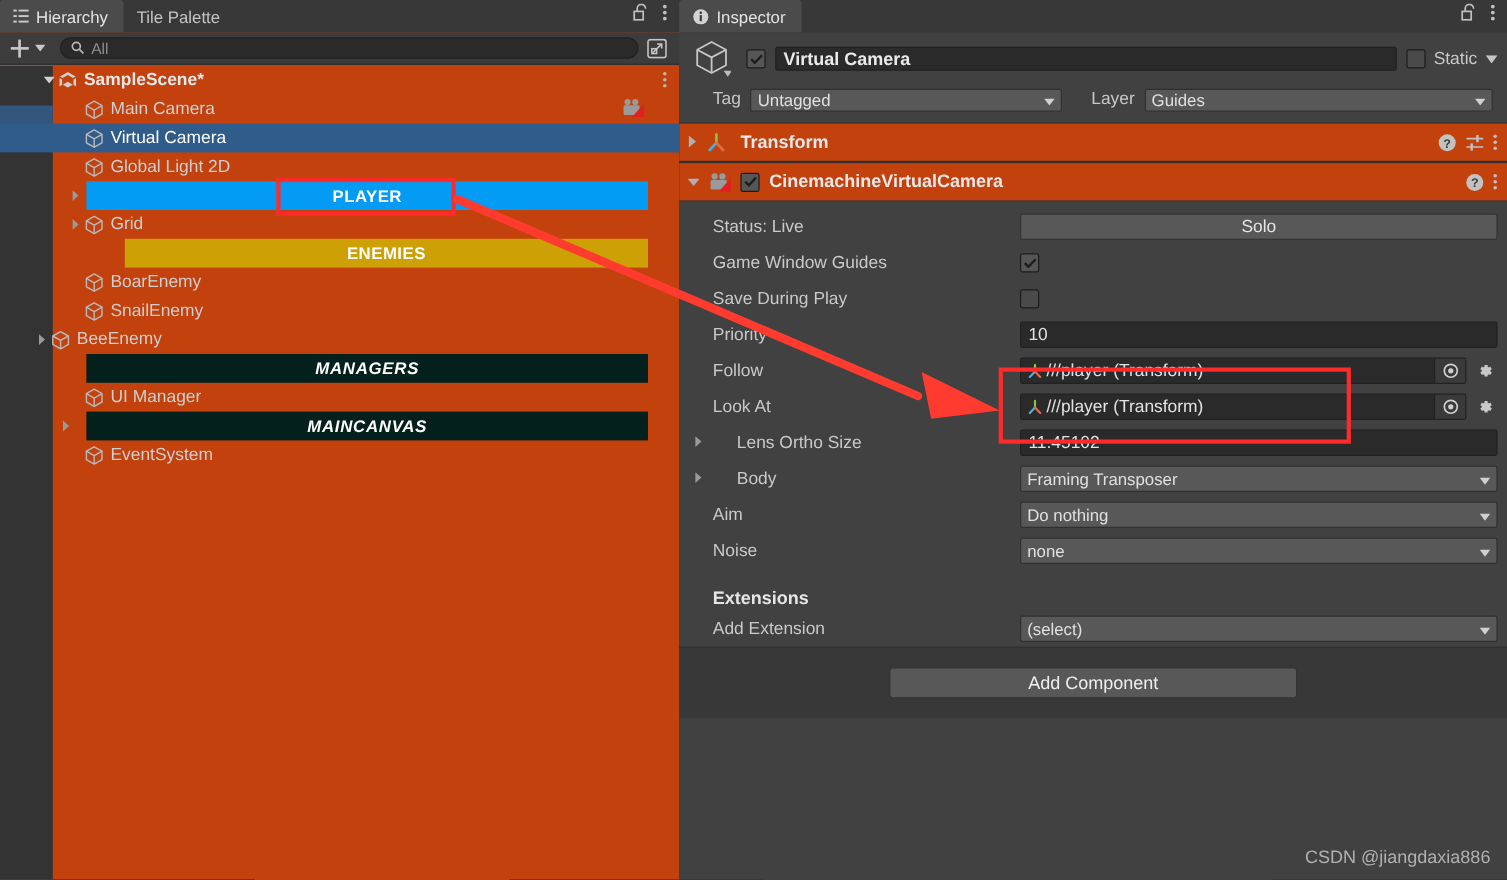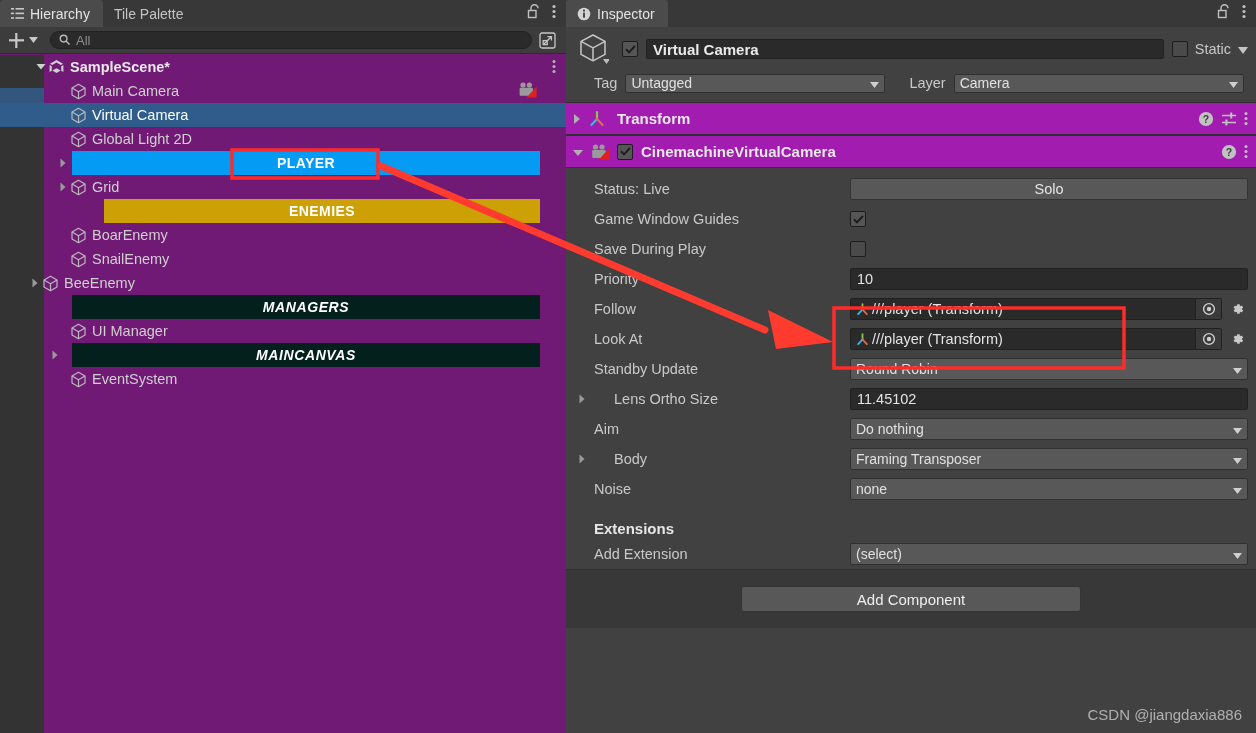--- a/index.html
+++ b/index.html
@@ -22,21 +22,21 @@
     border-top-left-radius:3px; border-top-right-radius:3px;
   }
   .tab.active{ background:#4b4b4b; color:#e4e4e4; }
   .tab .tico{ margin-right:6px; display:inline-flex; }
   .tabbar .spacer{flex:1;}
   .tabicons{ display:flex; align-items:center; gap:12px; padding:0 10px 4px 0; }
 
   
   #hier{ position:absolute; left:0; top:0; width:566px; height:733px; background:#3c3c3c; }
   #hier .tabbar{ left:0; width:566px; }
-  #hierBody{ position:absolute; top:27px; left:0; width:566px; height:706px; background:#701a75; }
+  #hierBody{ position:absolute; top:27px; left:0; width:566px; height:706px; background:#c2410c; }
   #hierToolbar{
     height:27px; background:#3c3c3c; display:flex; align-items:center; padding:0 8px 0 6px; gap:4px;
     border-bottom:1px solid #2c2c2c;
   }
   .plusbtn{ display:flex; align-items:center; gap:4px; color:#c8c8c8; padding:0 2px; }
   .searchwrap{
     flex:1; height:18px; background:#2a2a2a; border:1px solid #212121; border-radius:9px;
     display:flex; align-items:center; padding:0 8px; gap:5px; margin-left:6px;
   }
   .searchwrap .ph{ font-size:13px; color:#8d8d8d; }
@@ -83,21 +83,21 @@
   .dropdown{
     height:19px; background:#585858; border:1px solid #303030; border-radius:2px;
     display:flex; align-items:center; padding:0 5px; font-size:14px; color:#e0e0e0;
     position:relative;
   }
   .dropdown .arrow{ position:absolute; right:5px; top:50%; transform:translateY(-50%); }
 
   .comp{ border-top:1px solid #303030; background:#414141; }
   .comphdr{
     height:32px; display:flex; align-items:center; gap:7px; padding:0 8px 0 7px;
-    background:#a21caf; border-bottom:1px solid #303030;
+    background:#c2410c; border-bottom:1px solid #303030;
   }
   .comphdr .title{ font-size:15px; color:#e8e8e8; font-weight:bold; margin-left:4px; }
   .comphdr .sp{ flex:1; }
   .comphdr .ico{ display:flex; align-items:center; }
 
   .props{ padding:6px 0 8px 0; }
   .prow{ height:30px; display:flex; align-items:center; padding:0 8px 0 0; }
   .plabel{ width:284px; padding-left:28px; font-size:14.5px; color:#c9c9c9; display:flex; align-items:center; gap:4px;}
   .plabel.fold{ padding-left:12px;gap:28px; }
   .pfield{ flex:1; display:flex; align-items:center; gap:6px; }
@@ -470,21 +470,21 @@
           <div class="dropdown" style="width:260px">
             <span>Untagged</span>
             <span class="arrow">
               <svg width="9" height="6" viewBox="0 0 9 6">
                   <path d="M0 0h9L4.5 6z" fill="#d0d0d0"></path>
                 </svg>
             </span>
           </div>
           <span class="minilbl" style="margin-left:16px">Layer</span>
           <div class="dropdown" style="flex:1;margin-right:4px">
-            <span>Camera</span>
+            <span>Guides</span>
             <span class="arrow">
               <svg width="9" height="6" viewBox="0 0 9 6">
                   <path d="M0 0h9L4.5 6z" fill="#d0d0d0"></path>
                 </svg>
             </span>
           </div>
         </div>
       </div>
 
       <div class="comp">
@@ -663,68 +663,55 @@
                 </div>
                 <span class="gearbtn">
                   <svg width="16" height="16" viewBox="0 0 16 16">
                     <path fill="#c8c8c8" d="M8 5.1A2.9 2.9 0 1 0 8 10.9 2.9 2.9 0 0 0 8 5.1zm0 4.3A1.4 1.4 0 1 1 8 6.6a1.4 1.4 0 0 1 0 2.8z"></path>
                     <path fill="#c8c8c8" d="M14.4 9.3l-1.2-.7a5.6 5.6 0 0 0 0-1.2l1.2-.7-1.3-2.2-1.2.7a5.3 5.3 0 0 0-1-.6V3.2h-2.6v1.4a5.3 5.3 0 0 0-1 .6l-1.2-.7L4.8 6.7l1.2.7a5.6 5.6 0 0 0 0 1.2l-1.2.7L6.1 11.5l1.2-.7a5.3 5.3 0 0 0 1 .6v1.4h2.6v-1.4a5.3 5.3 0 0 0 1-.6l1.2.7z" transform="translate(-1.2,0)"></path>
                   </svg>
                 </span>
               </div>
             </div>
             <div class="prow">
-              <div class="plabel">
-                <span>Standby Update</span>
-              </div>
-              <div class="pfield">
-                <div class="dropdown" style="flex: 1 1 0%; height: 22px;">
-                  <span>Round Robin</span>
-                  <span class="arrow"><svg width="9" height="6" viewBox="0 0 9 6">
-                      <path d="M0 0h9L4.5 6z" fill="#d0d0d0"></path>
-                    </svg></span>
-                </div>
-              </div>
-            </div>
-            <div class="prow">
               <div class="plabel fold">
                 <span><svg width="8" height="10" viewBox="0 0 8 10">
                     <path d="M1.5 0.5l5 4.5-5 4.5z" fill="#9a9a9a"></path>
                   </svg></span>
                 <span>Lens Ortho Size</span>
               </div>
               <div class="pfield">
                 <div class="txtfield">
                   <span>11.45102</span>
                 </div>
               </div>
             </div>
             <div class="prow">
-              <div class="plabel">
-                <span>Aim</span>
-              </div>
-              <div class="pfield">
-                <div class="dropdown" style="flex: 1 1 0%; height: 22px;">
-                  <span>Do nothing</span>
-                  <span class="arrow"><svg width="9" height="6" viewBox="0 0 9 6">
-                      <path d="M0 0h9L4.5 6z" fill="#d0d0d0"></path>
-                    </svg></span>
-                </div>
-              </div>
-            </div>
-            <div class="prow">
               <div class="plabel fold">
                 <span><svg width="8" height="10" viewBox="0 0 8 10">
                     <path d="M1.5 0.5l5 4.5-5 4.5z" fill="#9a9a9a"></path>
                   </svg></span>
                 <span>Body</span>
               </div>
               <div class="pfield">
                 <div class="dropdown" style="flex: 1 1 0%; height: 22px;">
                   <span>Framing Transposer</span>
+                  <span class="arrow"><svg width="9" height="6" viewBox="0 0 9 6">
+                      <path d="M0 0h9L4.5 6z" fill="#d0d0d0"></path>
+                    </svg></span>
+                </div>
+              </div>
+            </div>
+            <div class="prow">
+              <div class="plabel">
+                <span>Aim</span>
+              </div>
+              <div class="pfield">
+                <div class="dropdown" style="flex: 1 1 0%; height: 22px;">
+                  <span>Do nothing</span>
                   <span class="arrow"><svg width="9" height="6" viewBox="0 0 9 6">
                       <path d="M0 0h9L4.5 6z" fill="#d0d0d0"></path>
                     </svg></span>
                 </div>
               </div>
             </div>
             <div class="prow">
               <div class="plabel">
                 <span>Noise</span>
               </div>

